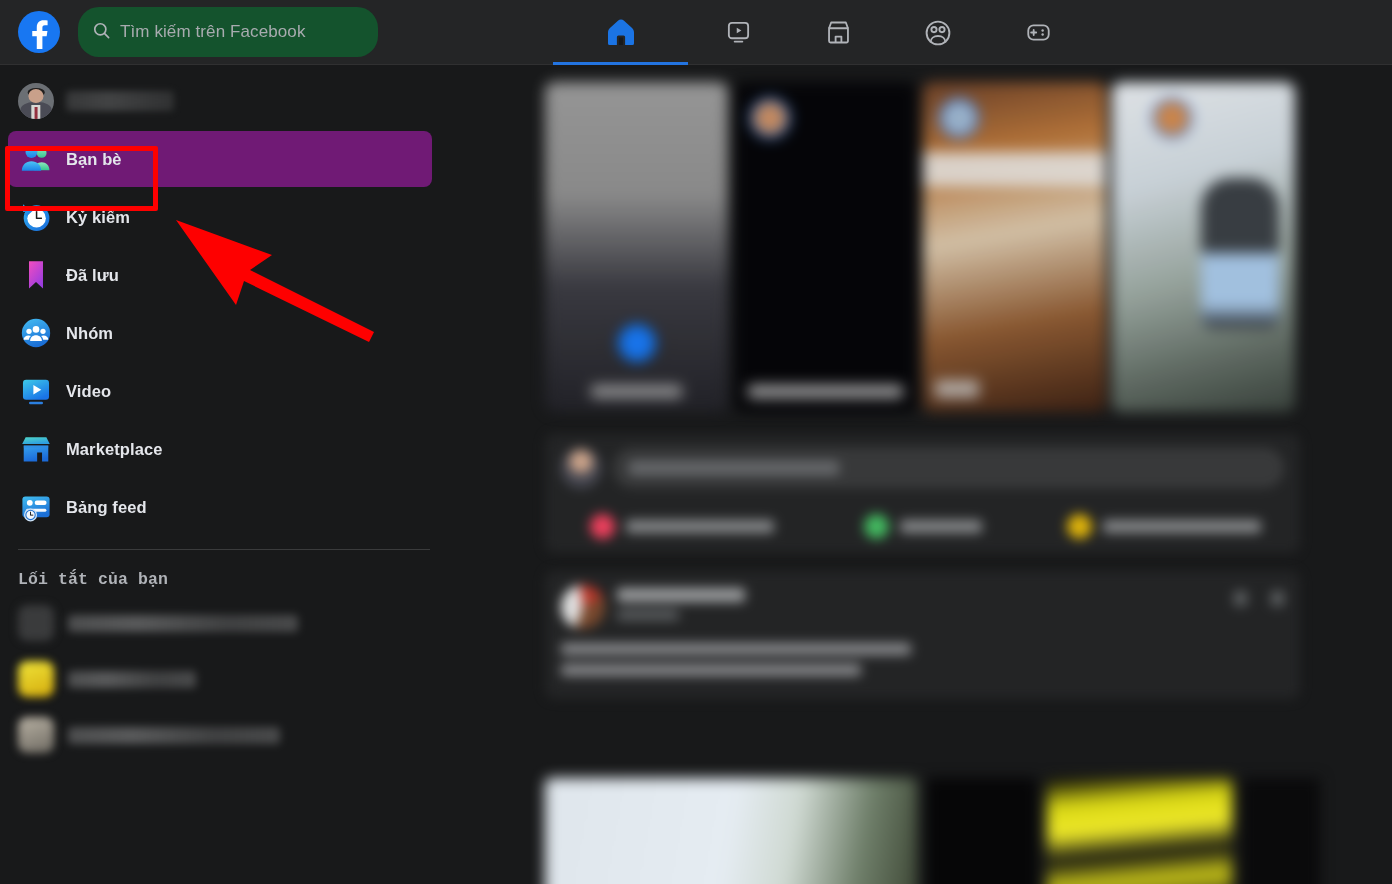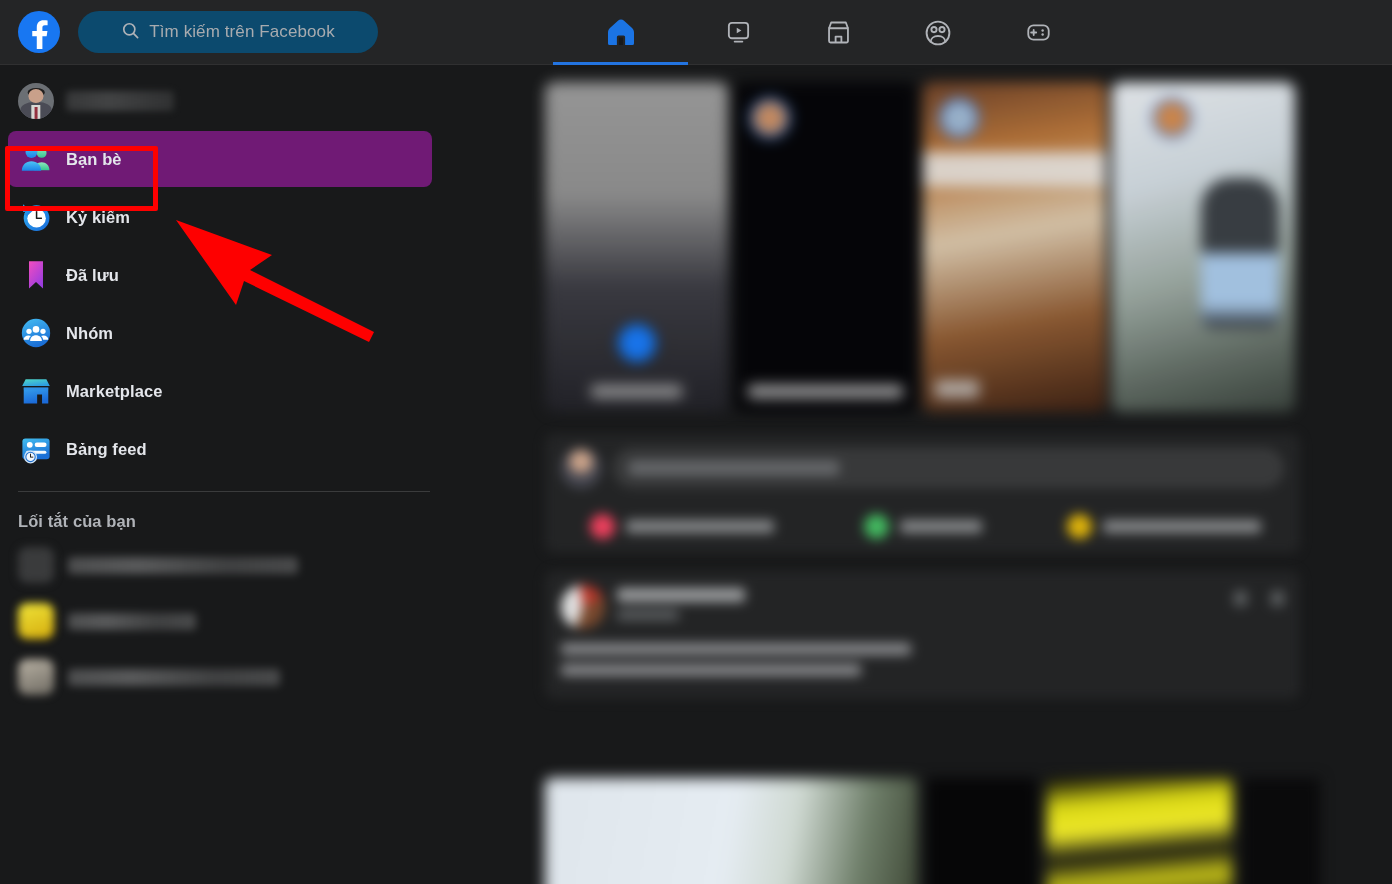--- a/index.html
+++ b/index.html
@@ -23,27 +23,26 @@
   }
   .fb-logo {
     width:42px; height:42px; border-radius:50%;
     background:#1877f2; margin-left:18px;
     display:flex; align-items:center; justify-content:center;
     flex:0 0 auto;
   }
   .fb-logo svg { display:block; }
   .search-pill {
     margin-left:18px;
-    height:42px; width:300px;
-    background:#0c4a6e;
+    height:50px; width:300px;
+    background:#14532d;
     border-radius:21px;
     display:flex; align-items:center;
     padding:0 14px;
     flex:0 0 auto;
-    justify-content:center;
   }
   .search-icon { flex:0 0 auto; margin-right:9px; display:block; }
   .search-placeholder {
     color:#a8abaf; font-size:17px; white-space:nowrap;
     letter-spacing:.1px;
   }
 
   .nav-tabs {
     position:absolute; left:553px; top:0;
     height:65px; display:flex; align-items:stretch;
@@ -136,21 +135,21 @@
     background:#3a3b3c;
     display:flex; align-items:center; justify-content:center;
   }
 
   .side-divider {
     height:1px; background:#3a3b3c;
     margin:14px 18px 0 18px; width:412px;
   }
   .side-heading {
     font-size:16.5px; font-weight:600; color:#b0b3b8;
-    padding:20px 0 6px 18px; letter-spacing:.1px;
+    padding:20px 0 6px 18px; letter-spacing:.1px;font-family:Liberation Mono, monospace;
   }
 
   
   .shortcut-row {
     display:flex; align-items:center;
     height:56px; padding:0 18px;
     cursor:pointer;
   }
   .shortcut-row .sc-ico {
     width:36px; height:36px; border-radius:9px; flex:0 0 auto;
@@ -453,20 +452,36 @@
           <circle cx="10.6" cy="16.2" r="2.8" fill="#fff"></circle>
           <circle cx="25.4" cy="16.2" r="2.8" fill="#fff"></circle>
           <path fill="#fff" d="M11.8 26.4c0-3.6 2.8-5.9 6.2-5.9s6.2 2.3 6.2 5.9z"></path>
           <path fill="#fff" d="M4.9 25.2c0-2.9 2.3-4.6 5.1-4.6 1 0 1.9.2 2.7.6-1.3 1-2.1 2.4-2.3 4z"></path>
           <path fill="#fff" d="M31.1 25.2c0-2.9-2.3-4.6-5.1-4.6-1 0-1.9.2-2.7.6 1.3 1 2.1 2.4 2.3 4z"></path>
         </svg>
       </span>
       <span class="side-label">Nhóm</span>
     </div>
 
+    <div class="side-row">
+      <span class="ico">
+        <svg width="34" height="34" viewBox="0 0 36 36" aria-hidden="true">
+          <defs>
+            <linearGradient id="gv" x1="0" y1="0" x2="0.6" y2="1">
+              <stop offset="0" stop-color="#3ecbe8"></stop>
+                <stop offset="1" stop-color="#1a74e8"></stop>
+            </linearGradient>
+          </defs>
+          <rect x="4.2" y="6" width="27.6" height="21.2" rx="3.4" fill="url(#gv)"></rect>
+          <path fill="#fff" d="m15.2 11.6 8.4 5-8.4 5z"></path>
+          <rect x="10.6" y="29.4" width="14.8" height="2.6" rx="1.3" fill="#2b7fe0"></rect>
+        </svg>
+      </span>
+      <span class="side-label">Video</span>
+    </div>
 
     <div class="side-row">
       <span class="ico">
         <svg width="34" height="34" viewBox="0 0 36 36" aria-hidden="true">
           <defs>
             <linearGradient id="gmk1" x1="0" y1="0" x2="0.5" y2="1">
               <stop offset="0" stop-color="#4fd7c8"></stop>
                 <stop offset="1" stop-color="#2e9fe0"></stop>
             </linearGradient>
             <linearGradient id="gmk2" x1="0" y1="0" x2="0.3" y2="1">

